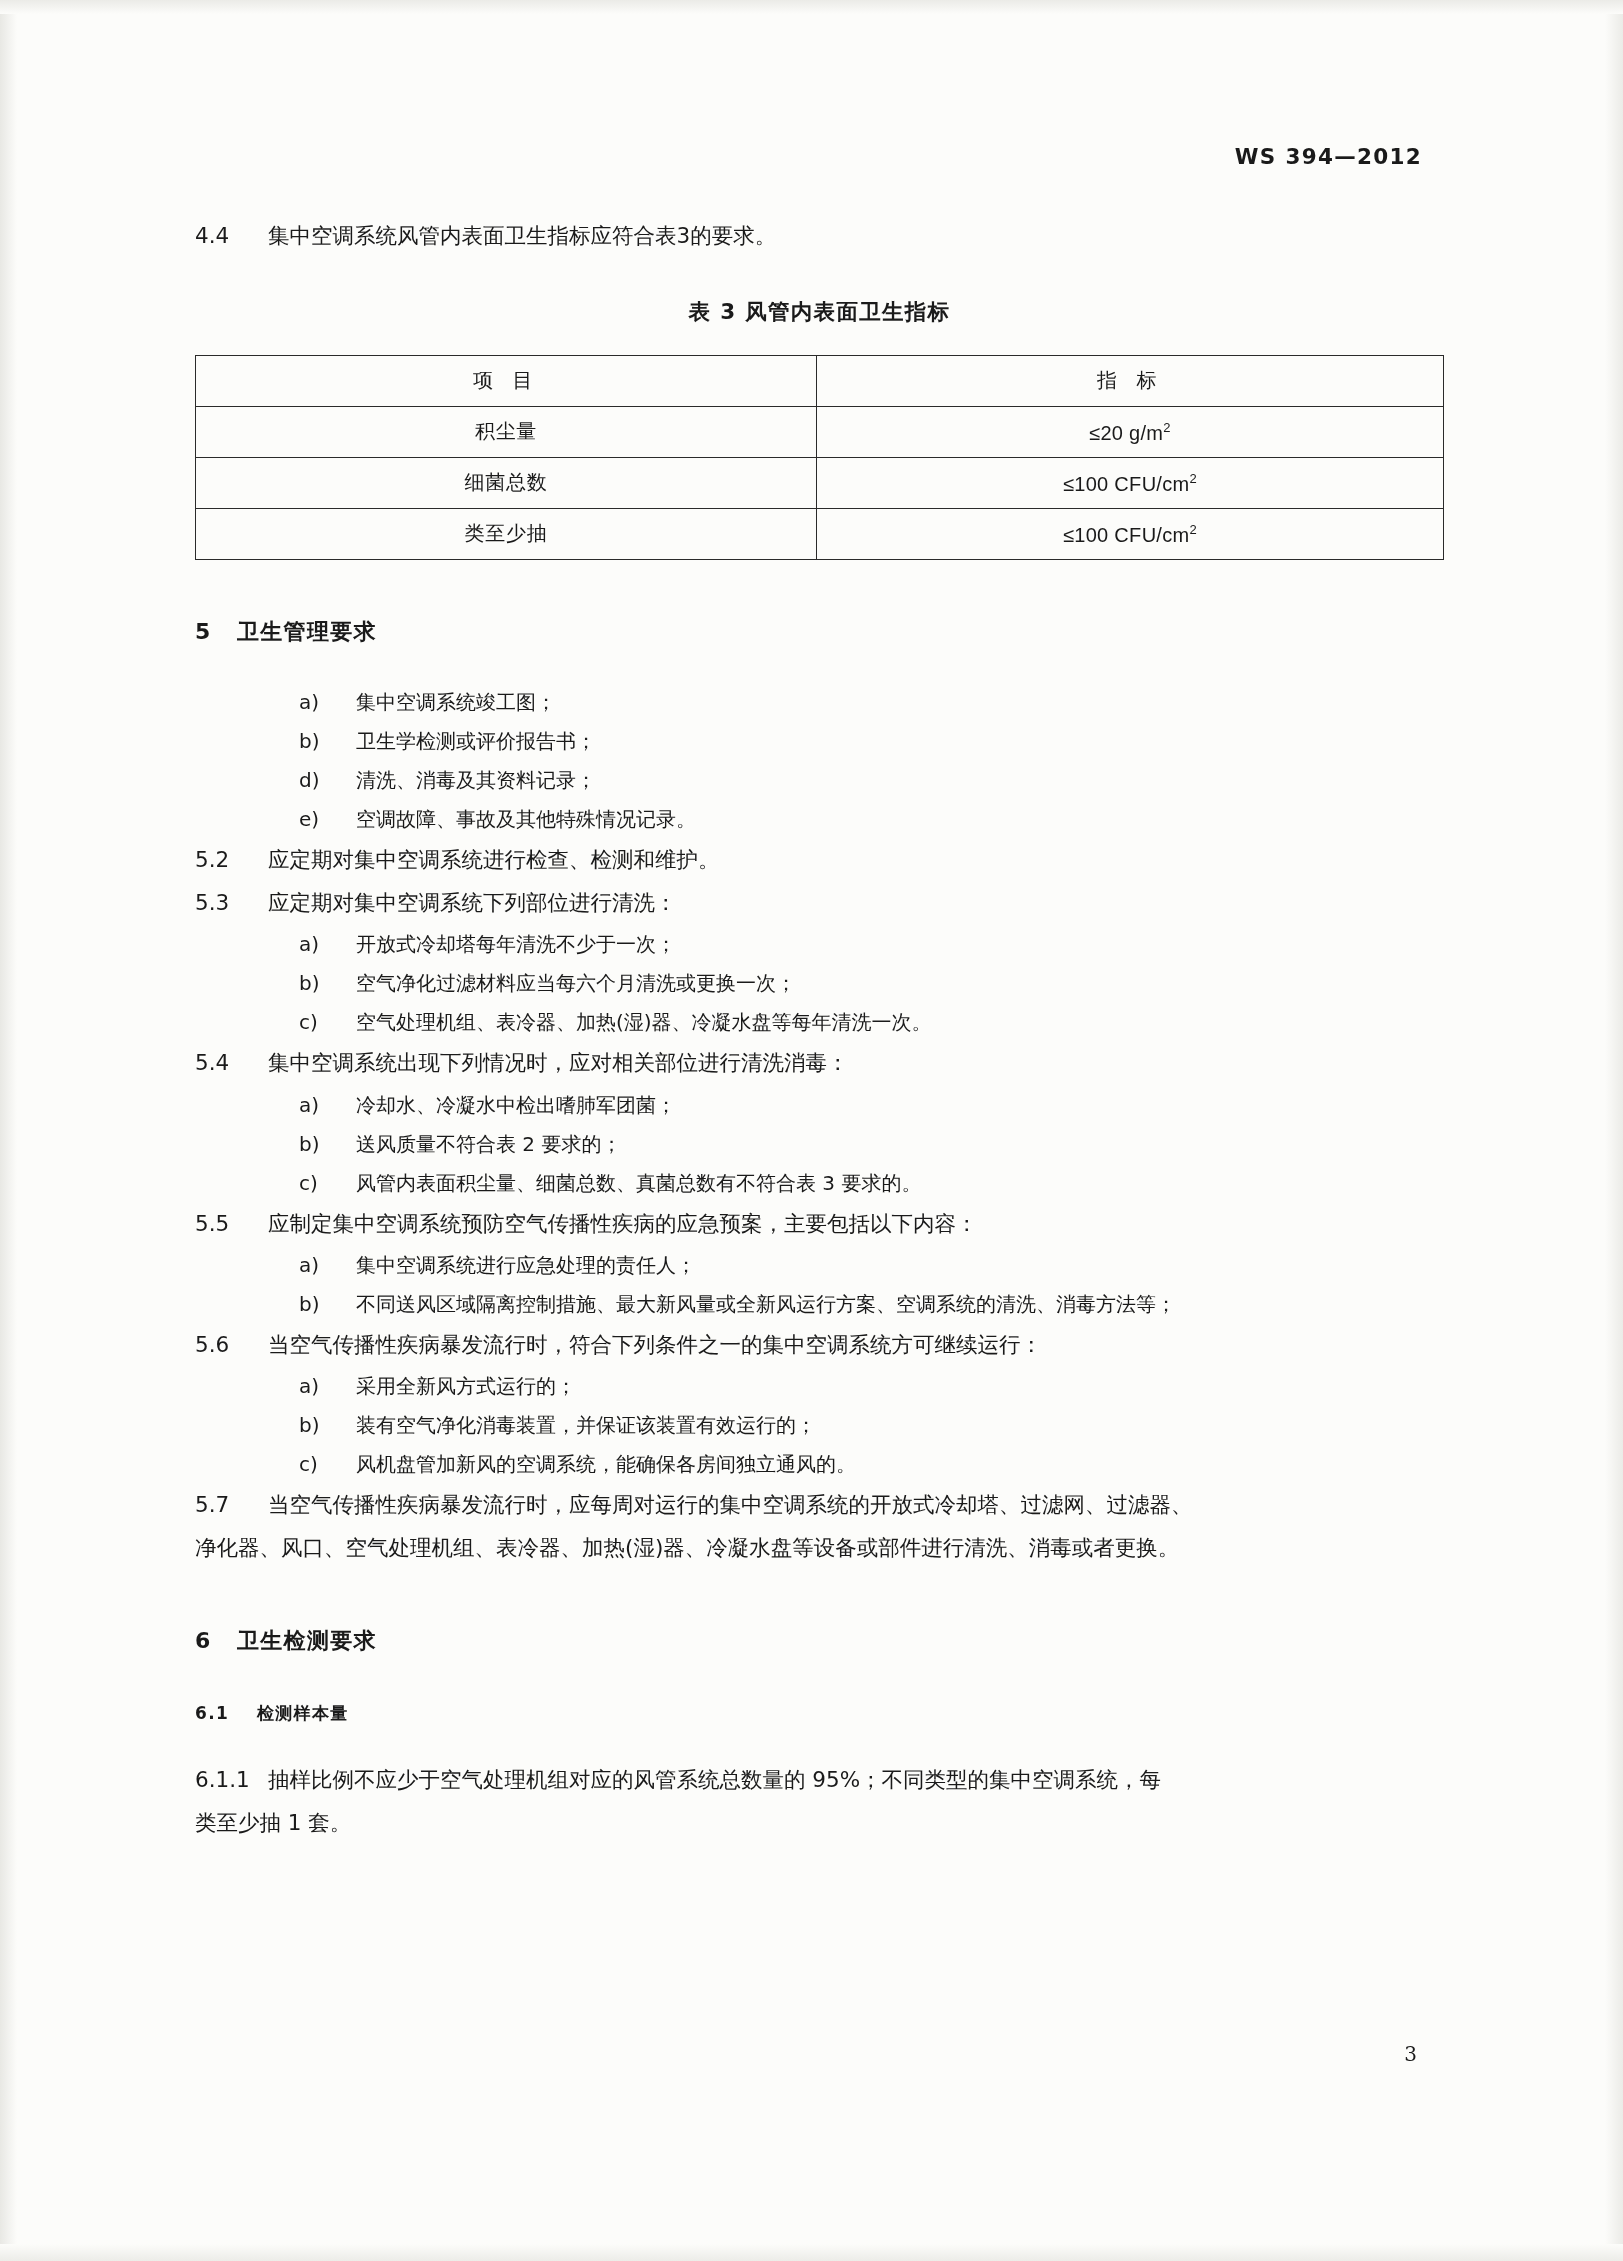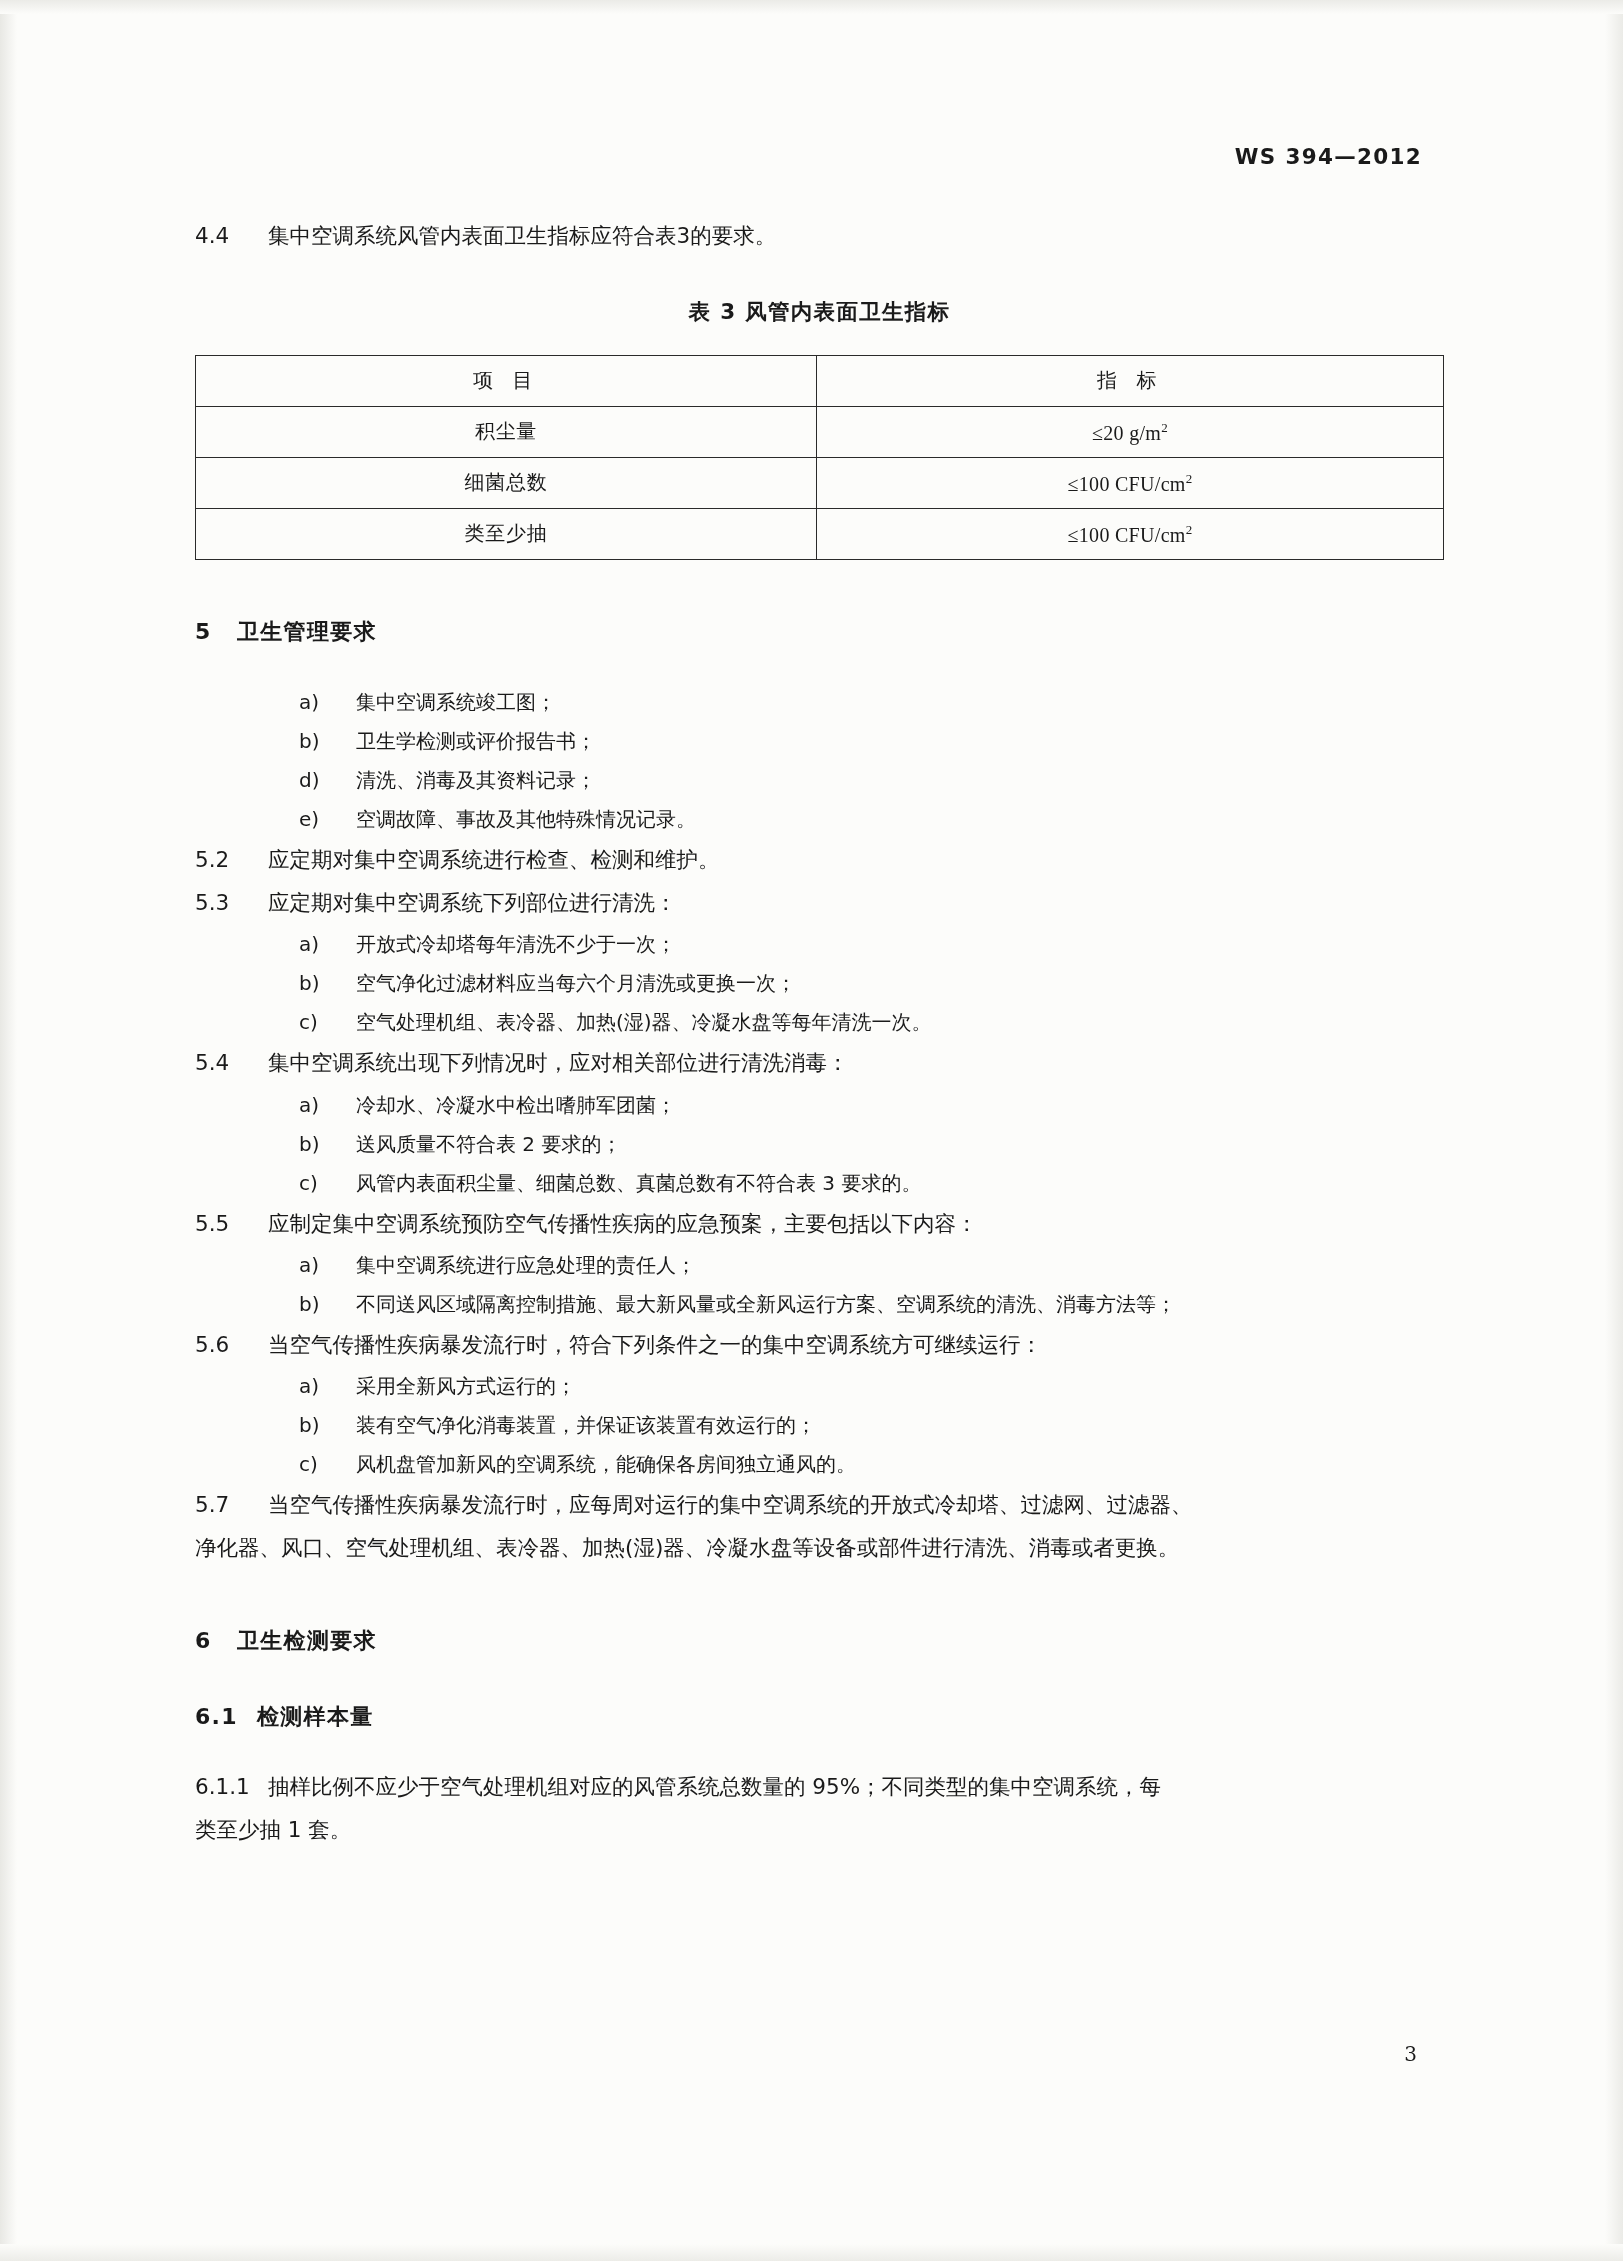--- a/index.html
+++ b/index.html
@@ -97,35 +97,35 @@
     text-align: center;
     font-weight: normal;
     font-size: 20px;
     letter-spacing: 0.7px;
   }
   table.ws th {
     letter-spacing: 6.5px;
   }
   table.ws .col-a { width: 618px; }
   table.ws .val {
-    font-family: Liberation Serif, serif;
+    font-family: Liberation Sans, sans-serif;
     letter-spacing: 0.3px;
   }
   sup { font-size: 0.65em; }
 
   .sec-head {
     font-size: 22px;
     font-weight: bold;
     letter-spacing: 1.3px;
     margin-top: 57px;
     margin-bottom: 36px;
   }
   .sec-head .num { display: inline-block; width: 42px; }
   .subsec-head {
-    font-size: 22px;
+    font-size: 17px;
     font-weight: bold;
     letter-spacing: 1.3px;
     margin-top: 46px;
     margin-bottom: 34px;
   }
   .subsec-head .num { display: inline-block; width: 62px; }
 
   .blk { margin-bottom: 1.3px; }
 
   .pageno {

